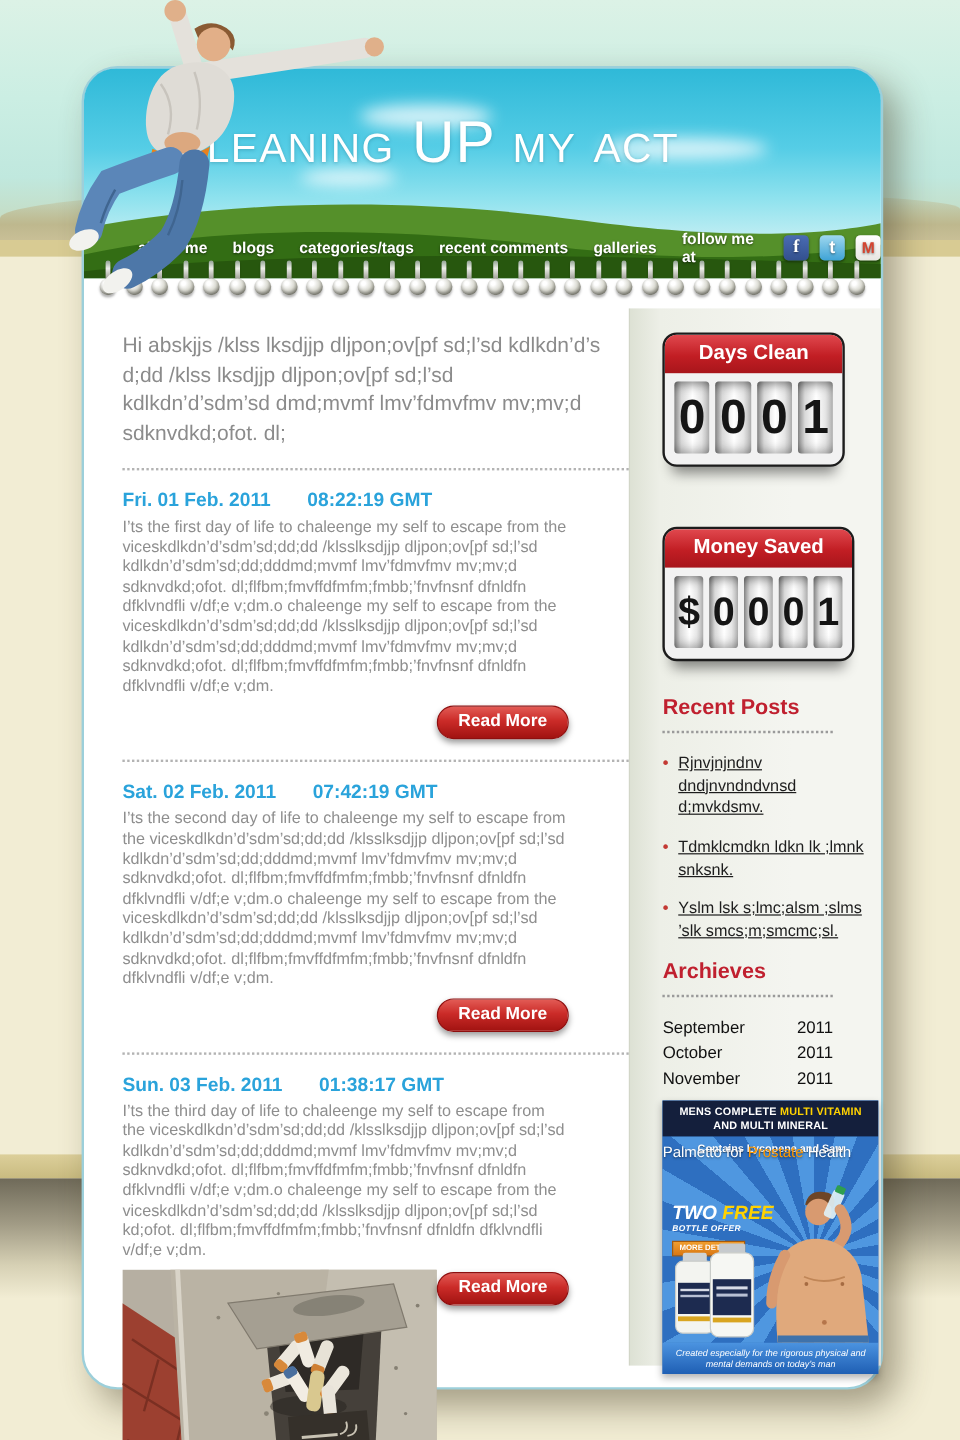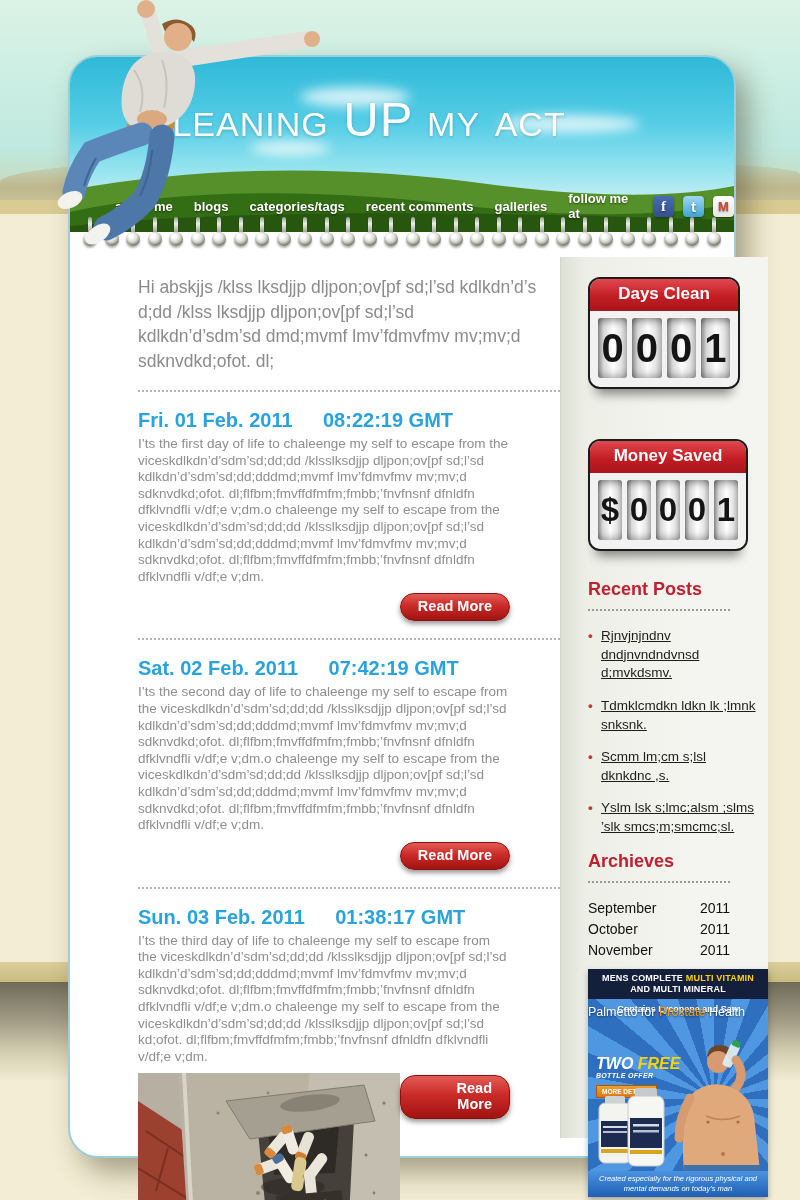--- a/index.html
+++ b/index.html
@@ -45,25 +45,25 @@
     display:flex;justify-content:space-between;}
   .ring{width:14px;height:40px;position:relative;}
   .ring::before{content:"";position:absolute;top:0;left:5px;width:4px;height:19px;border-radius:2px;
     background:linear-gradient(180deg,#8fa090 0%,#eceee8 35%,#7e7e74 100%);
     box-shadow:0 1px 1px rgba(0,0,0,.35);}
   .ring::after{content:"";position:absolute;top:15px;left:0;width:14px;height:14px;border-radius:50%;
     background:radial-gradient(circle at 35% 30%,#ffffff 12%,#dcdcd4 45%,#a4a498 72%,#7d7d72 100%);
     box-shadow:inset 0 -2px 3px rgba(0,0,0,.28),0 2px 2px rgba(0,0,0,.3);}
 
   
-  .content{position:absolute;top:200px;left:0;right:0;bottom:18px;display:flex;padding-left:36px;}
+  .content{position:absolute;top:200px;left:0;right:0;bottom:18px;display:flex;}
   .main-col{width:457px;box-sizing:border-box;padding:12px 0 0 32px;}
   .intro{width:400px;margin:6px 0 0;font-size:17.5px;line-height:1.4;color:#8b8b8b;}
   .divider{width:422px;border-top:2px dotted #b3b3b3;margin:17px 0;}
-  .post-date{font-size:20px;font-weight:bold;color:#2aa3db;}
+  .post-date{font-size:16px;font-weight:bold;color:#2aa3db;}
   .post-time{margin-left:26px;}
   .post-body{width:372px;margin:4px 0 0;font-size:13.5px;line-height:1.23;color:#8e8e8e;}
   .post-actions{width:372px;text-align:right;margin:8px 0 2px;}
   .readmore{display:inline-block;padding:4px 17px 6px;border-radius:15px;cursor:pointer;
     background:linear-gradient(180deg,#e25b55 0%,#cb2b28 45%,#a11311 100%);
     border:1px solid #8e0f0f;color:#fff;font-size:14.5px;font-weight:bold;
     box-shadow:0 3px 5px rgba(0,0,0,.4);}
   .post3-row{display:flex;margin-top:8px;}
   .photo{width:262px;height:185px;flex:none;}
   .post3-side{flex:1;text-align:right;padding:2px 50px 0 0;}
@@ -323,21 +323,20 @@
           <span class="drum">0</span>
           <span class="drum">0</span>
           <span class="drum">1</span>
         </div>
       </div>
 
       <h2 class="sb-title">Recent Posts</h2>
       <ul class="sb-list">
         <li><a>Rjnvjnjndnv dndjnvndndvnsd d;mvkdsmv.</a></li>
         <li><a>Tdmklcmdkn ldkn lk ;lmnk snksnk.</a></li>
-        <li><a>Scmm lm;cm s;lsl dknkdnc ,s.</a></li>
         <li><a>Yslm lsk s;lmc;alsm ;slms ’slk smcs;m;smcmc;sl.</a></li>
       </ul>
 
       <h2 class="sb-title" style="margin-top:12px;">Archieves</h2>
       <div class="arch-rows">
         <div class="arch-row">
           <span>September</span>
           <span>2011</span>
         </div>
         <div class="arch-row">

